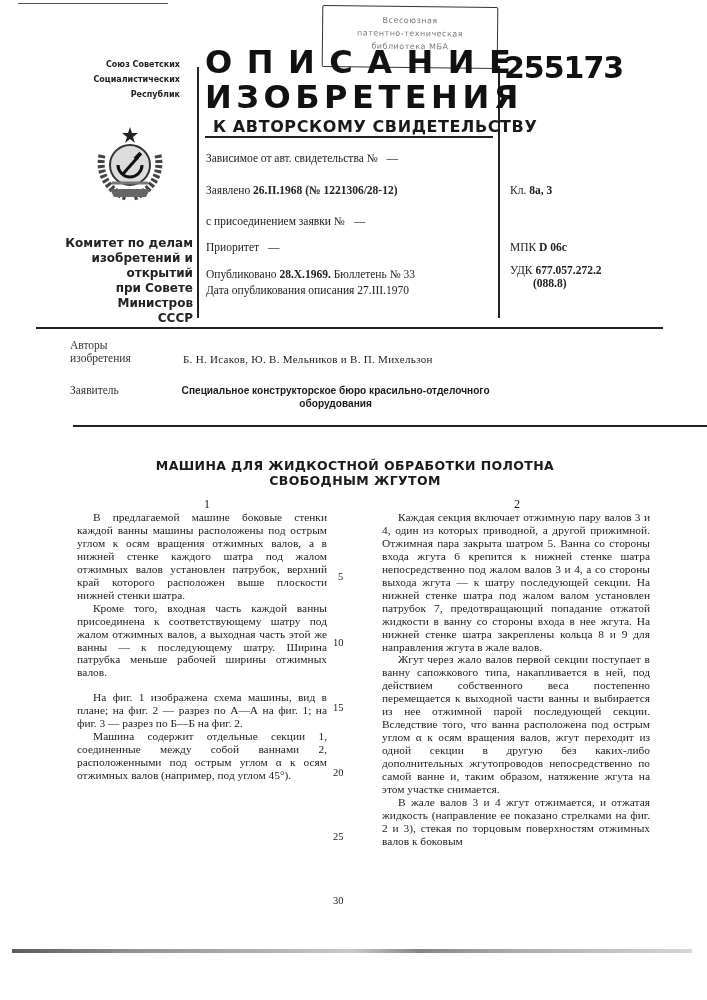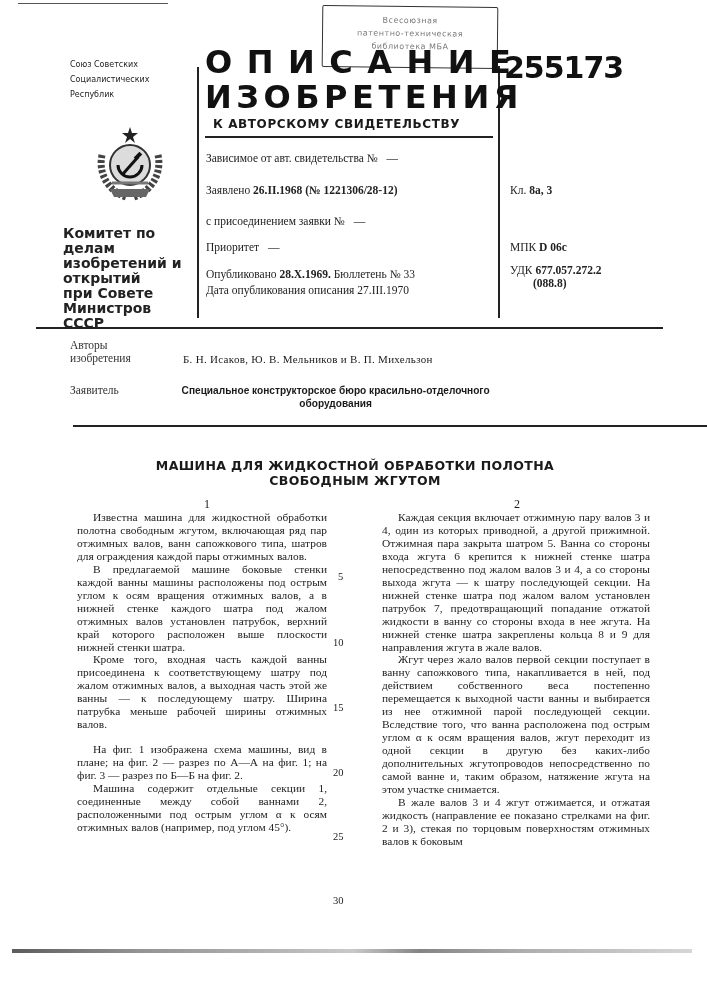--- a/index.html
+++ b/index.html
@@ -5,32 +5,32 @@
   html, body { margin: 0; padding: 0; background: #ffffff; }
   body { width: 707px; height: 1000px; position: relative; overflow: hidden; color: #1a1a1a; font-family: "Liberation Serif", serif; }
   .abs { position: absolute; }
   .top-rule { left: 18px; top: 3px; width: 150px; height: 1px; background: #555; }
 
   
   .stamp { left: 322px; top: 6px; width: 176px; height: 62px; border: 1.5px solid #333; border-radius: 2px; transform: rotate(0.6deg); font-family: "DejaVu Sans", sans-serif; font-size: 8px; color: #555; text-align: center; line-height: 13px; padding-top: 7px; box-sizing: border-box; letter-spacing: 0.5px; }
   .stamp div { opacity: 0.8; }
 
   
-  .left-org { left: 70px; top: 57px; width: 110px; text-align: left; font-family: "DejaVu Sans", sans-serif; font-size: 8px; font-weight: normal; line-height: 15px; color: #222; }
+  .left-org { left: 70px; top: 57px; width: 110px; text-align: right; font-family: "DejaVu Sans", sans-serif; font-size: 8px; font-weight: bold; line-height: 15px; color: #222; }
   .emblem { left: 88px; top: 125px; width: 84px; height: 78px; }
-  .left-committee { left: 63px; top: 226px; width: 130px; text-align: left; font-family: "DejaVu Sans", sans-serif; font-size: 14px; font-weight: bold; line-height: 15px; color: #222; }
+  .left-committee { left: 63px; top: 236px; width: 130px; text-align: right; font-family: "DejaVu Sans", sans-serif; font-size: 12px; font-weight: bold; line-height: 15px; color: #222; }
 
   
   .vline-left { left: 197px; top: 67px; width: 2px; height: 251px; background: #222; }
   .vline-right { left: 498px; top: 66px; width: 2px; height: 252px; background: #222; }
 
   .title-main { left: 205px; top: 45px; width: 292px; font-family: "DejaVu Sans", sans-serif; font-weight: bold; font-size: 32px; line-height: 35px; color: #111; }
   .title-main .t1 { letter-spacing: 14.5px; white-space: nowrap; }
   .title-main .t2 { letter-spacing: 4.5px; white-space: nowrap; }
-  .title-sub { left: 213px; top: 117px; width: 280px; font-family: "DejaVu Sans", sans-serif; font-weight: bold; font-size: 12px; letter-spacing: 0.6px; white-space: nowrap; }
+  .title-sub { left: 213px; top: 117px; width: 280px; font-family: "DejaVu Sans", sans-serif; font-weight: bold; font-size: 16px; letter-spacing: 0.6px; white-space: nowrap; }
   .title-rule { left: 205px; top: 136px; width: 288px; height: 2px; background: #222; }
 
   .patent-no { left: 504px; top: 50px; font-family: "DejaVu Sans", sans-serif; font-weight: bold; font-size: 30px; letter-spacing: -1px; color: #111; text-align: right; }
 
   .meta { left: 206px; font-size: 11.5px; white-space: nowrap; color: #222; }
   .meta b { font-weight: bold; }
   .class-info { left: 510px; font-size: 11.5px; color: #222; white-space: nowrap; }
 
   .hrule { left: 36px; height: 2px; background: #222; }
 
@@ -162,21 +162,20 @@
 
 <div class="abs doc-title">
   <div>МАШИНА ДЛЯ ЖИДКОСТНОЙ ОБРАБОТКИ ПОЛОТНА</div>
   <div>СВОБОДНЫМ ЖГУТОМ</div>
 </div>
 
 <div class="abs col-num" style="left:204px; top:497px;">1</div>
 <div class="abs col-num" style="left:514px; top:497px;">2</div>
 
 <div class="abs col col1">
-  <p>Известна машина для жидкостной обработки полотна свободным жгутом, включающая ряд пар отжимных валов, ванн сапожкового типа, шатров для ограждения каждой пары отжимных валов.</p>
   <p>В предлагаемой машине боковые стенки каждой ванны машины расположены под острым углом к осям вращения отжимных валов, а в нижней стенке каждого шатра под жалом отжимных валов установлен патрубок, верхний край которого расположен выше плоскости нижней стенки шатра.</p>
   <p>Кроме того, входная часть каждой ванны присоединена к соответствующему шатру под жалом отжимных валов, а выходная часть этой же ванны — к последующему шатру. Ширина патрубка меньше рабочей ширины отжимных валов.</p>
   <div class="gap"></div>
   <p>На фиг. 1 изображена схема машины, вид в плане; на фиг. 2 — разрез по А—А на фиг. 1; на фиг. 3 — разрез по Б—Б на фиг. 2.</p>
   <p>Машина содержит отдельные секции 1, соединенные между собой ваннами 2, расположенными под острым углом α к осям отжимных валов (например, под углом 45°).</p>
 </div>
 
 <div class="abs linenum" style="left:338px; top:571px;">5</div>
 <div class="abs linenum" style="left:333px; top:637px;">10</div>
 <div class="abs linenum" style="left:333px; top:702px;">15</div>

